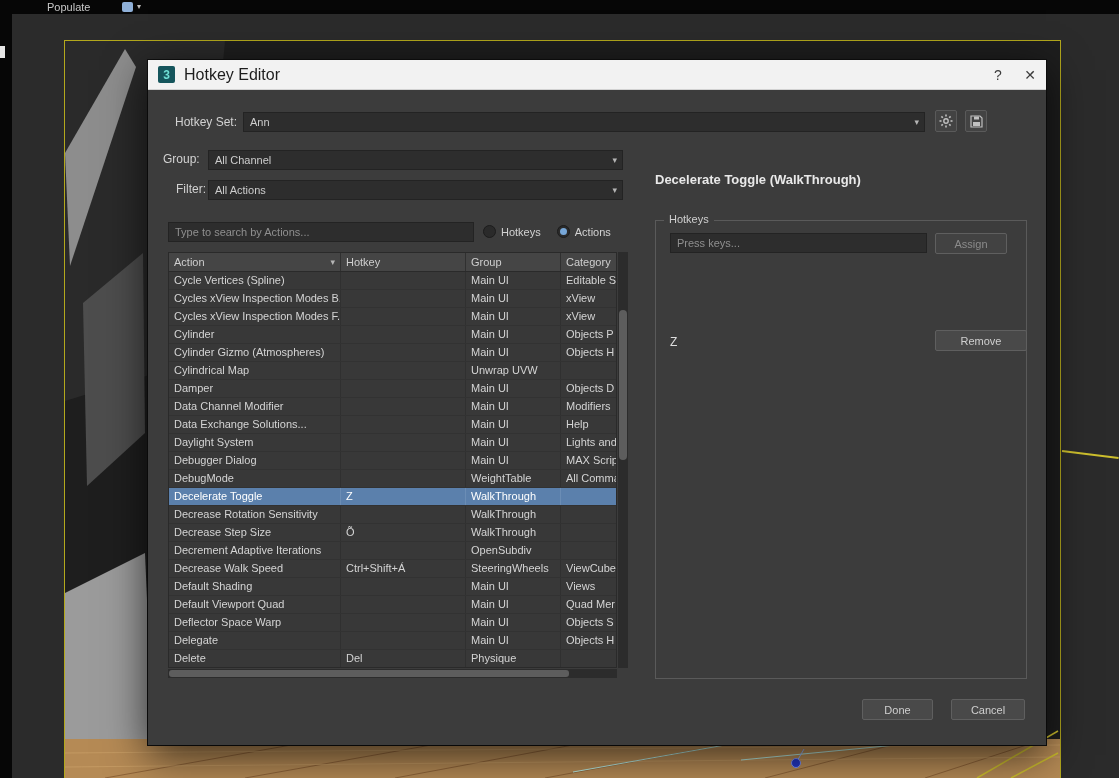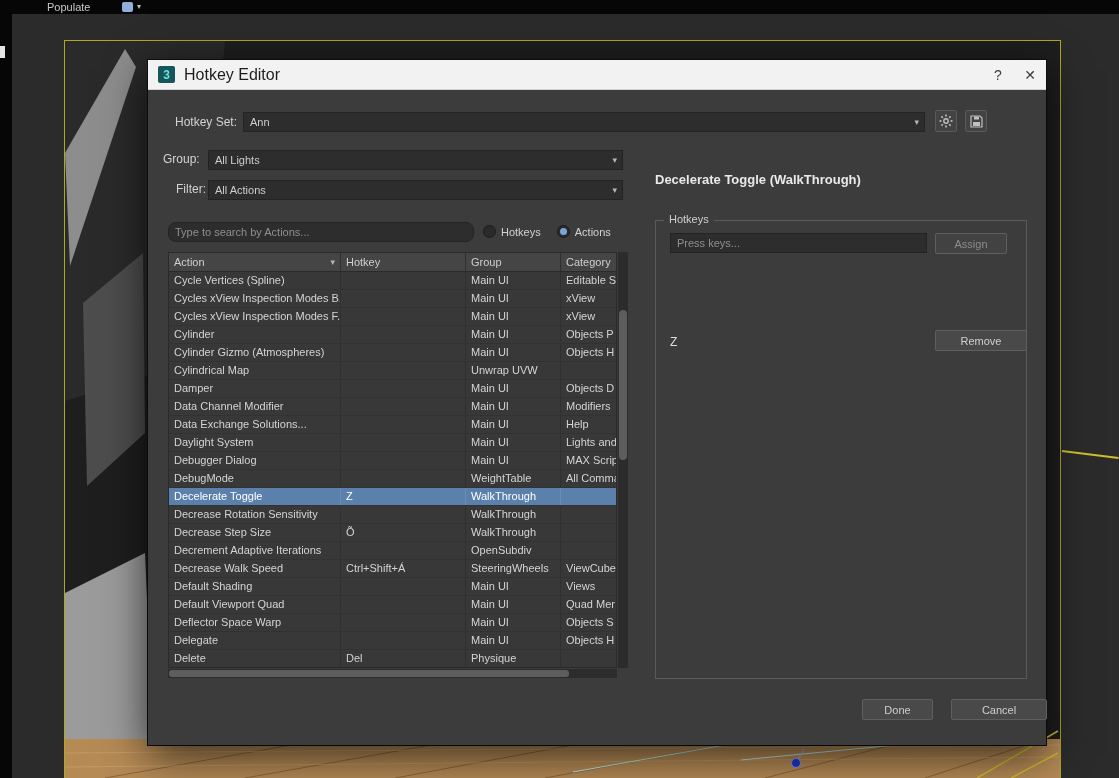--- a/index.html
+++ b/index.html
@@ -156,30 +156,30 @@
     <div class="icon-btn" style="left:817px;top:50px;">
       <svg width="13" height="13" viewBox="0 0 13 13">
         <path d="M1,1 H10 L12,3 V12 H1 Z" fill="none" stroke="#c0c0c0" stroke-width="1.2"></path>
         <rect x="3" y="7" width="7" height="4" fill="#c0c0c0"></rect>
         <rect x="4" y="1.5" width="5" height="3" fill="#c0c0c0"></rect>
       </svg>
     </div>
 
     <div class="lbl" style="left:15px;top:92px;">Group:</div>
     <div class="dropdown" style="left:60px;top:90px;width:415px;">
-      <span>All Lights</span>
+      <span>All Channel</span>
       <span class="dd-arrow">▾</span>
     </div>
     <div class="lbl" style="left:20px;top:122px;margin-left:8px;">Filter:</div>
     <div class="dropdown" style="left:60px;top:120px;width:415px;">
       <span>All Actions</span>
       <span class="dd-arrow">▾</span>
     </div>
 
-    <input class="search-input" style="left: 20px; top: 162px; width: 306px; height: 20px; border-radius: 8px;" placeholder="Type to search by Actions...">
+    <input class="search-input" style="left: 20px; top: 162px; width: 306px; height: 20px;" placeholder="Type to search by Actions...">
     <div class="radio-row" style="left:335px;top:165px;">
       <span class="radio"></span>
       <span class="radio-lbl">Hotkeys</span>
       <span class="radio checked"></span>
       <span class="radio-lbl">Actions</span>
     </div>
 
     <div class="table">
       <div class="thead">
         <div class="tcell c0">
@@ -335,16 +335,16 @@
     <div class="detail-title">Decelerate Toggle (WalkThrough)</div>
     <div class="groupbox">
       <div class="gb-label">Hotkeys</div>
     </div>
     <input class="keys-input" style="left: 522px; top: 173px; width: 257px; height: 20px;" placeholder="Press keys...">
     <div class="btn disabled" style="left:787px;top:173px;width:72px;">Assign</div>
     <div class="zkey">Z</div>
     <div class="btn" style="left:787px;top:270px;width:92px;">Remove</div>
 
     <div class="btn" style="left:714px;top:639px;width:71px;">Done</div>
-    <div class="btn" style="left:803px;top:639px;width:96px;">Cancel</div>
+    <div class="btn" style="left:803px;top:639px;width:74px;">Cancel</div>
   </div>
 
 </div>
 
 </body></html>

